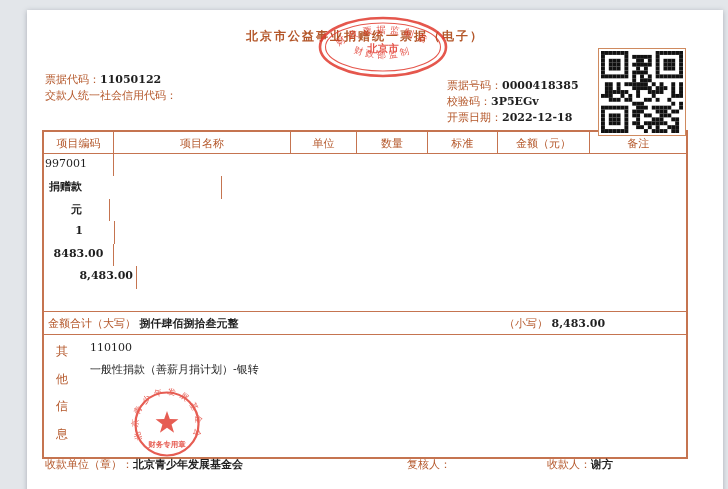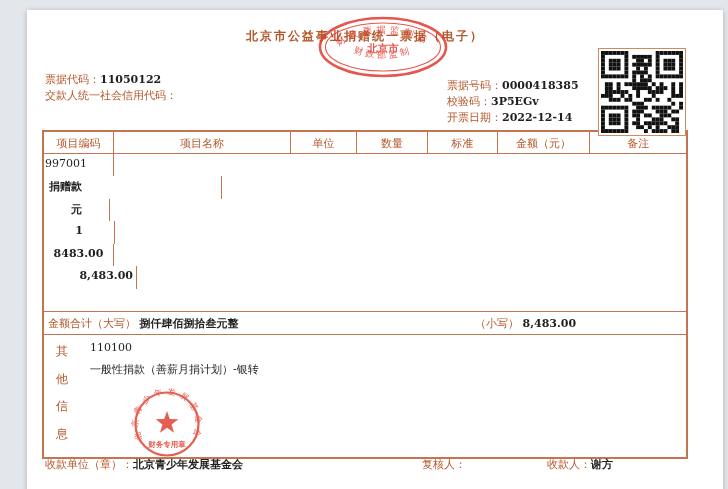--- a/index.html
+++ b/index.html
@@ -54,32 +54,32 @@
   .tbody{height:158px;border-bottom:1px solid var(--border);flex-direction:column;}
   .cell{border-right:1px solid var(--border);height:100%;overflow:hidden;}
   .c0{width:70px}.c1{width:178px}.c2{width:66px}.c3{width:71px}.c4{width:70px}.c5{width:93px}.c6{width:96px;border-right:none;}
   .thead .cell{color:var(--accent);text-align:center;padding-top:4px;}
   .tbody .cell{padding-top:3px;font-weight:600;}
   .tbody .c0{font-weight:400;padding-left:1px;}
   .tbody .c1{padding-left:5px;}
   .tbody .c2,.tbody .c3,.tbody .c4{text-align:center;}
   .tbody .c5{text-align:right;padding-right:3px;}
   .total-row{height:23px;border-bottom:1px solid var(--border);position:relative;padding:4px 0 0 4px;white-space:nowrap;}
-  .total-row .small-group{position:absolute;left:431px;top:4px;}
+  .total-row .small-group{position:absolute;left:460px;top:4px;}
   .other-row{flex:1;position:relative;}
   .side-label{position:absolute;left:12px;top:8px;width:14px;color:var(--accent);font-size:12px;}
   .side-label span{display:block;height:27.5px;}
   .other-lines{position:absolute;left:46px;top:2px;font-weight:400;line-height:22px;}
   
   .round-stamp{position:absolute;left:98px;top:372px;width:84px;height:84px;opacity:.82;z-index:6;}
   .round-stamp text{fill:var(--red);font-family:"DejaVu Serif","Liberation Serif",serif;}
   
   .footer{position:absolute;left:0;top:447px;width:696px;height:18px;font-size:11px;white-space:nowrap;}
   .f0{position:absolute;left:18px;}
-  .f1{position:absolute;left:395px;}
+  .f1{position:absolute;left:380px;}
   .f2{position:absolute;left:520px;}
 </style>
 </head>
 <body>
 
 <div class="page">
 
   <div class="title">北京市公益事业捐赠统一票据（电子）</div>
 
   <svg class="oval-stamp" viewBox="0 0 150 66">
@@ -98,21 +98,21 @@
     </text>
   </svg>
 
   <div class="hdr hdr-left">
     <div><span class="lbl">票据代码：</span><span class="val">11050122</span></div>
     <div><span class="lbl">交款人统一社会信用代码：</span><span class="val"></span></div>
   </div>
   <div class="hdr hdr-right">
     <div><span class="lbl">票据号码：</span><span class="val">0000418385</span></div>
     <div><span class="lbl">校验码：</span><span class="val">3P5EGv</span></div>
-    <div><span class="lbl">开票日期：</span><span class="val">2022-12-14</span></div>
+    <div><span class="lbl">开票日期：</span><span class="val">2022-12-18</span></div>
   </div>
 
   <div class="qr">
       <svg width="82" height="82" viewBox="0 0 84 84">
         <rect x="0" y="0" width="4" height="4" fill="#111"></rect>
         <rect x="4" y="0" width="4" height="4" fill="#111"></rect>
         <rect x="8" y="0" width="4" height="4" fill="#111"></rect>
         <rect x="12" y="0" width="4" height="4" fill="#111"></rect>
         <rect x="16" y="0" width="4" height="4" fill="#111"></rect>
         <rect x="20" y="0" width="4" height="4" fill="#111"></rect>

